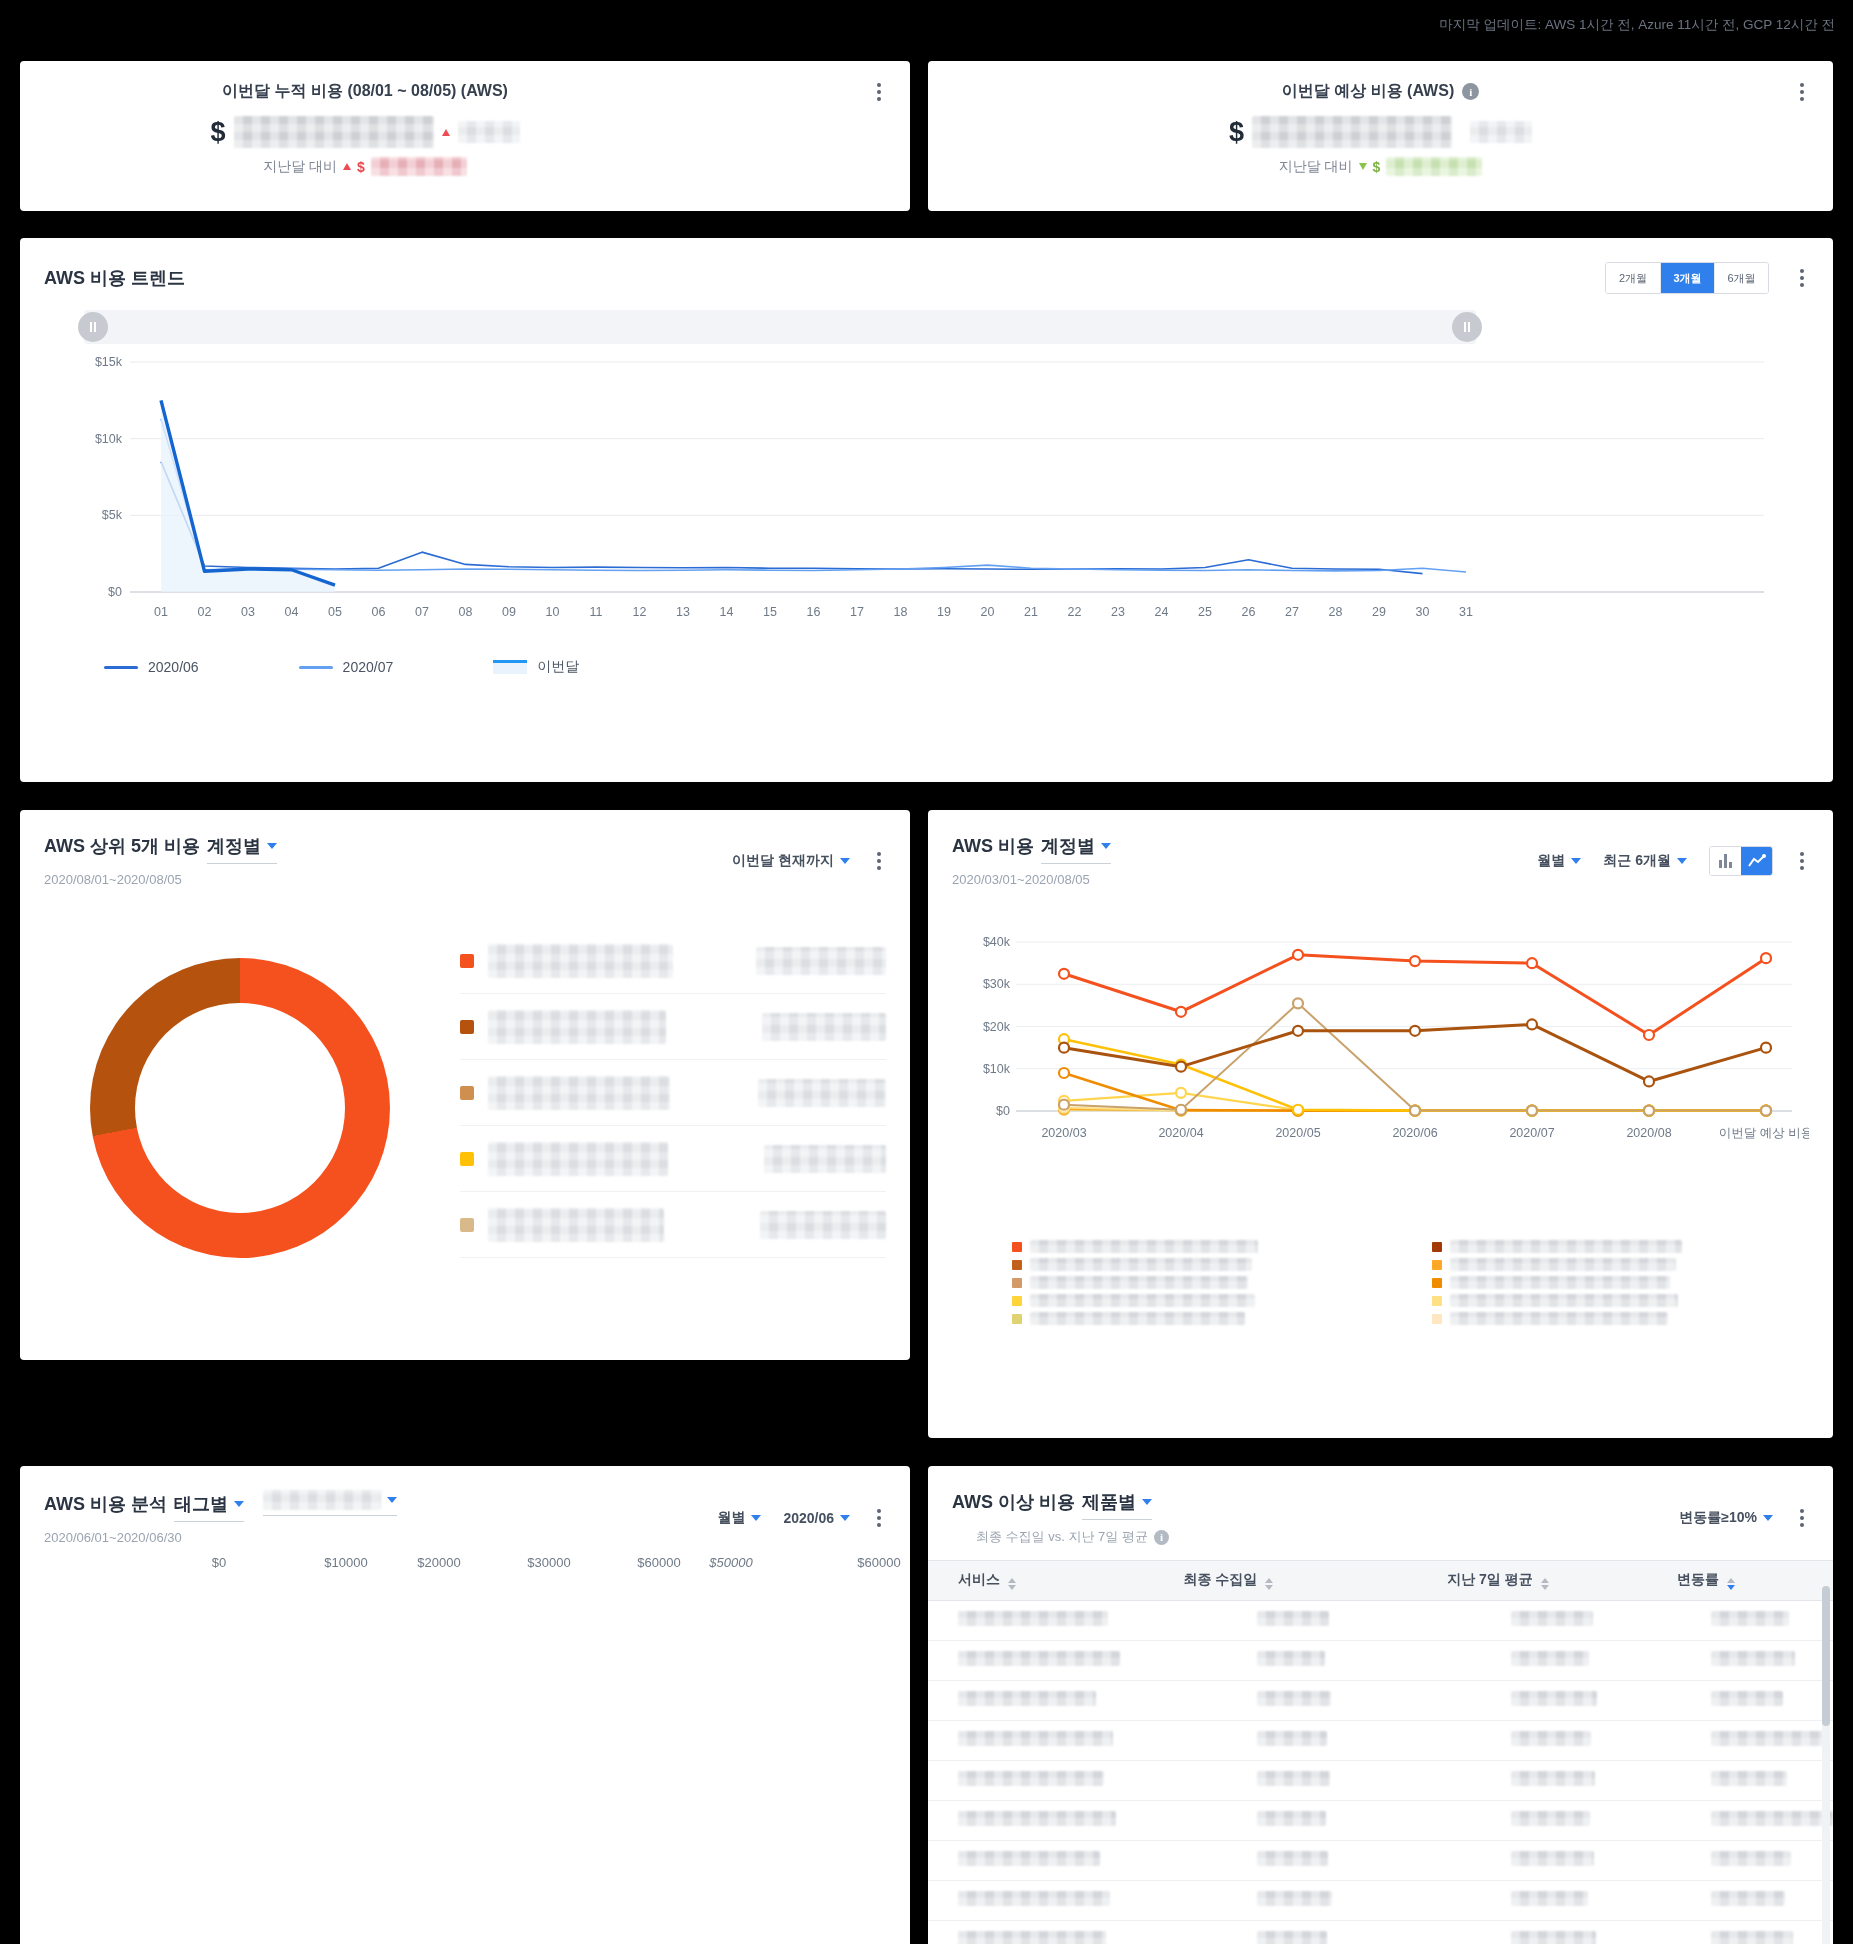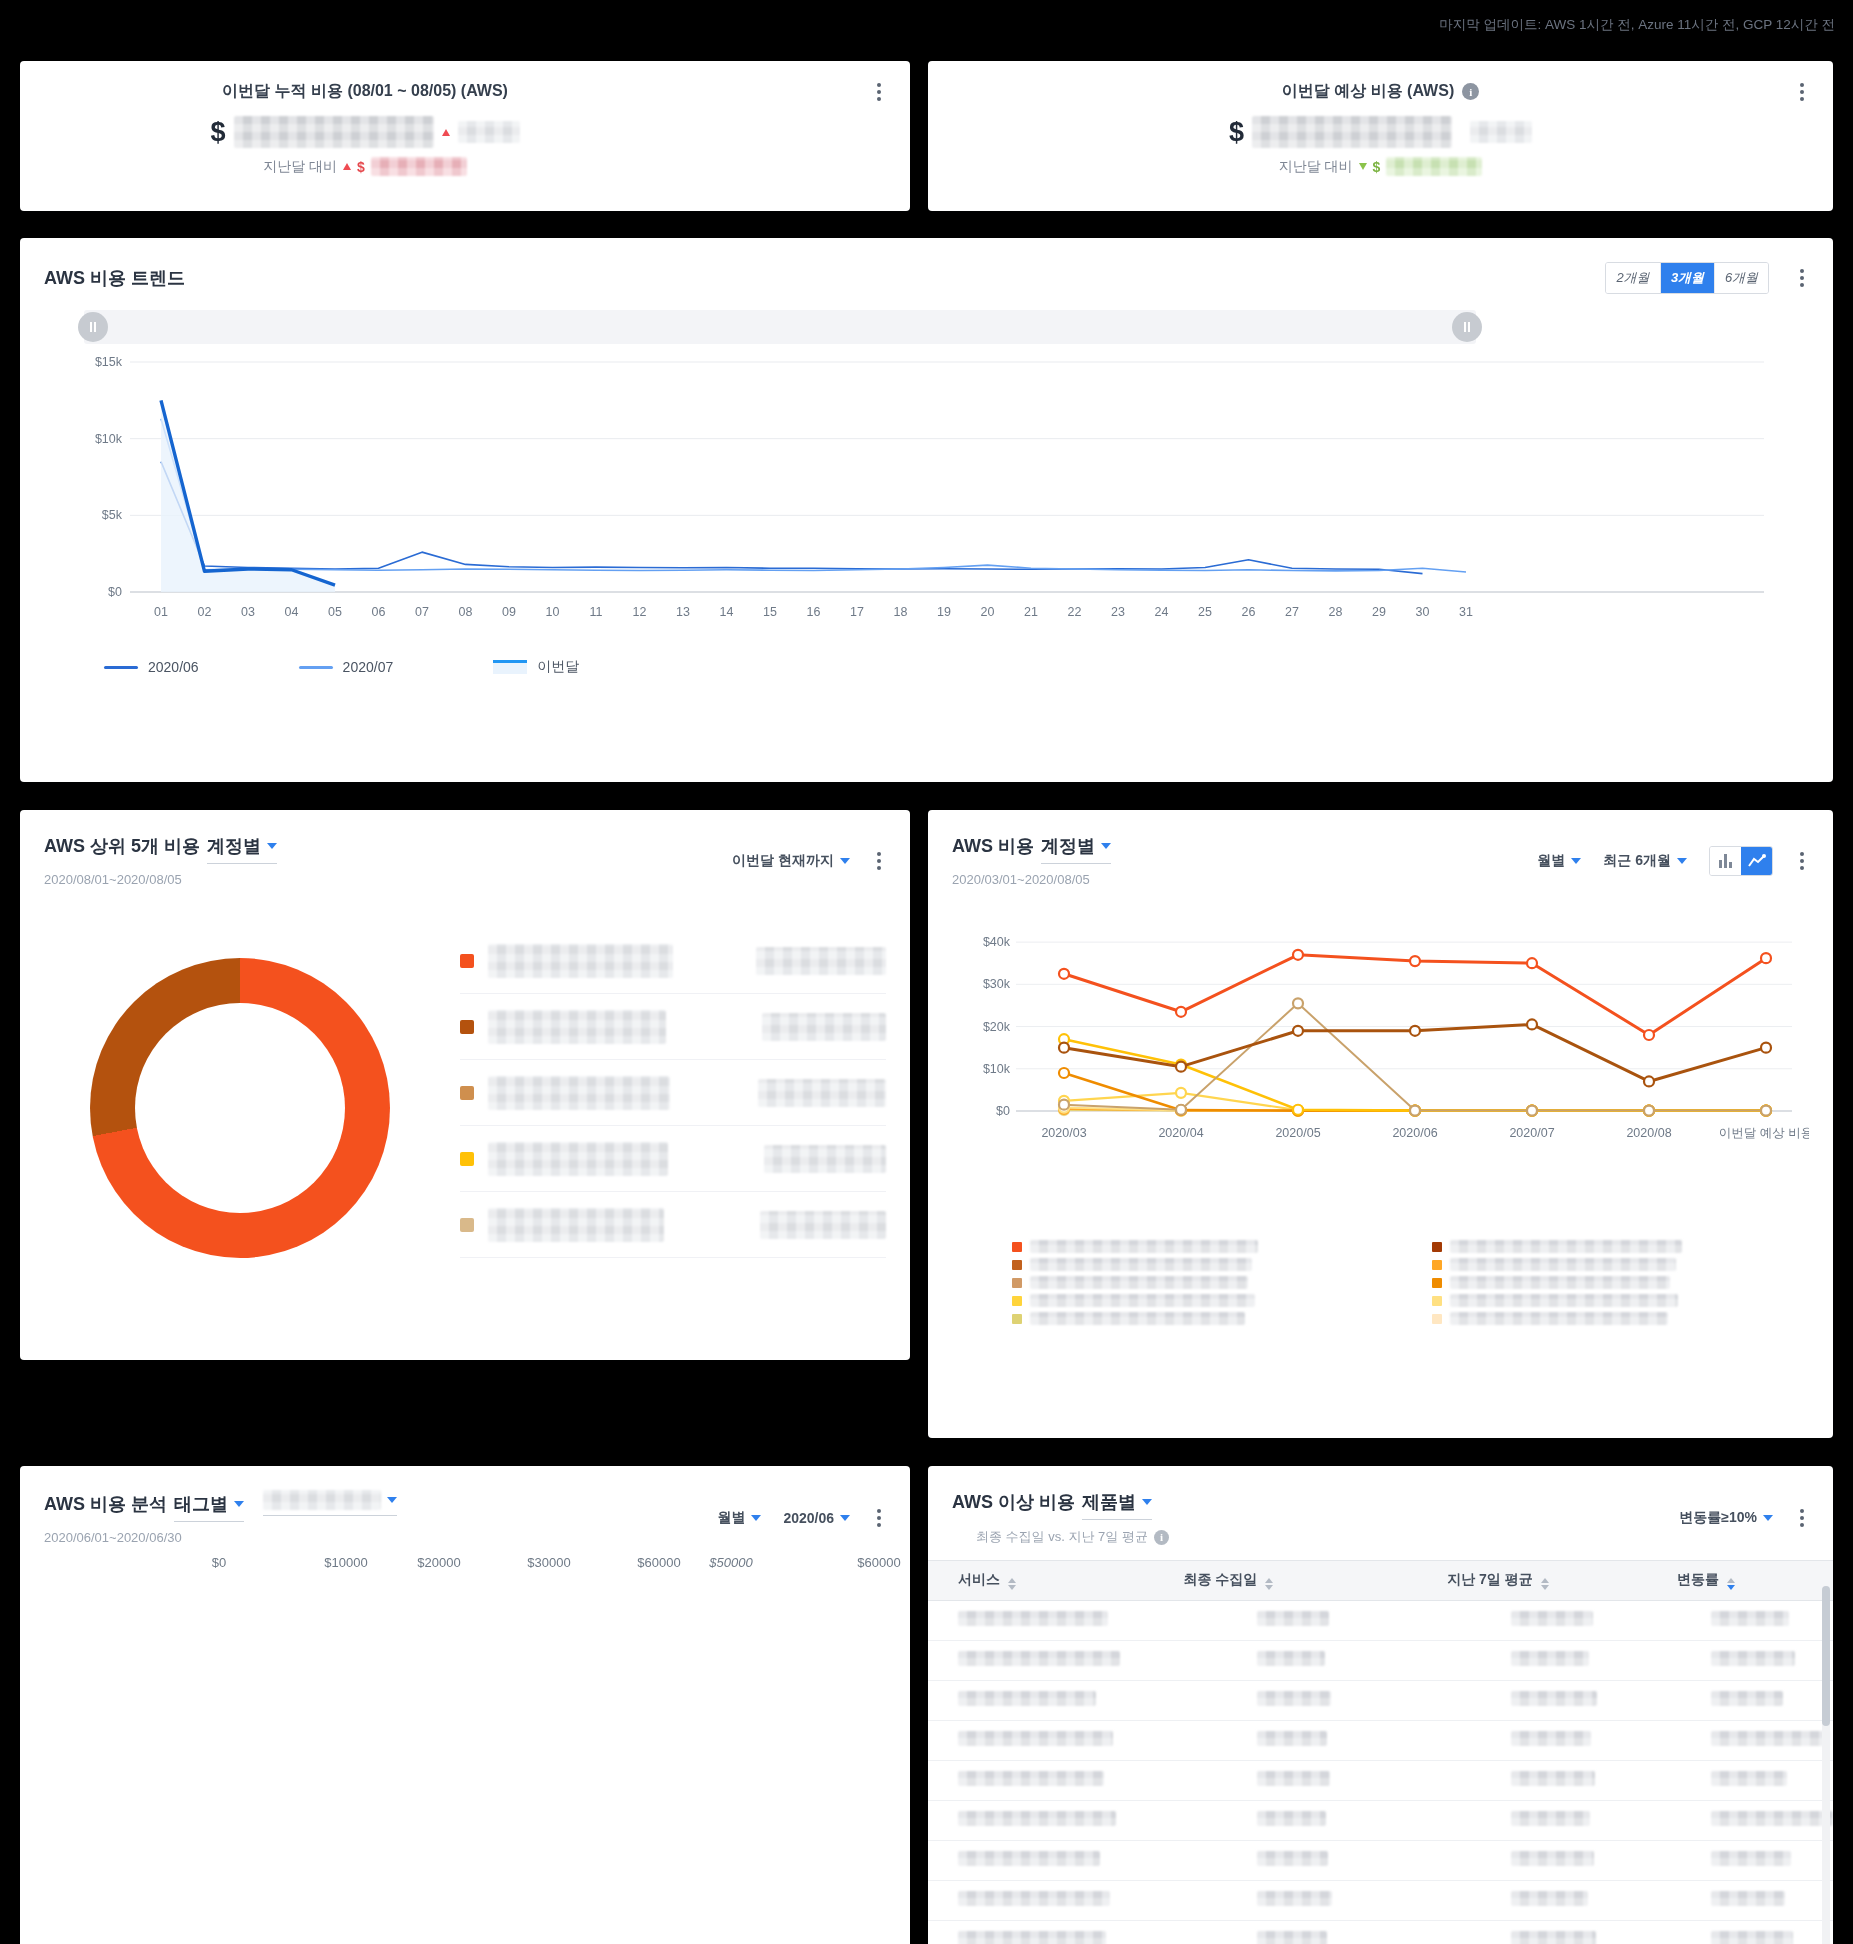--- a/index.html
+++ b/index.html
@@ -51,21 +51,21 @@
   .panel-title { font-size:18px; font-weight:700; color:#2b3442; display:flex; align-items:baseline; gap:7px; }
   .dd-word { display:inline-flex; align-items:center; border-bottom:1px solid #ccd2da; padding-bottom:5px; cursor:pointer; }
   .panel-date { margin-top:8px; font-size:13px; color:#9aa3b0; }
   .panel-headrow { display:flex; justify-content:space-between; align-items:center; }
   .head-controls { display:flex; align-items:center; gap:22px; }
   .ctrl-dd { display:flex; align-items:center; font-size:14px; font-weight:700; color:#46505e; cursor:pointer; }
 
   
   .trend-panel { margin:27px 20px 0 20px; height:544px; }
   .btn-group { display:flex; border:1px solid #d8dce2; border-radius:3px; overflow:hidden; }
-  .btn-group .pbtn { width:54px; height:30px; font-size:13px; color:#5a6472; background:#fff; display:flex; align-items:center; justify-content:center; cursor:pointer; border-left:1px solid #e6e9ed;font-style:italic; }
+  .btn-group .pbtn { width:54px; height:30px; font-size:11px; color:#5a6472; background:#fff; display:flex; align-items:center; justify-content:center; cursor:pointer; border-left:1px solid #e6e9ed; }
   .btn-group .pbtn:first-child { border-left:none; }
   .btn-group .pbtn.active { background:#2f80ed; color:#fff; font-weight:700; }
   .trend-head-right { display:flex; align-items:center; gap:26px; }
   .dz-slider { position:relative; margin:16px 0 0 40px; width:1392px; height:34px; background:#f3f4f7; border-radius:3px; }
   .dz-handle { position:absolute; top:2px; width:30px; height:30px; border-radius:50%; background:#c7cbd1; cursor:ew-resize; }
   .dz-handle.left { left:-6px; } .dz-handle.right { right:-6px; }
   .dz-handle::before, .dz-handle::after { content:""; position:absolute; top:10px; width:2px; height:10px; background:#fff; }
   .dz-handle::before { left:12px; } .dz-handle::after { left:16px; }
   .trend-legend { display:flex; gap:100px; margin:10px 0 0 60px; }
   .tl-item { display:flex; align-items:center; gap:10px; font-size:14px; color:#4a5462; cursor:pointer; }

